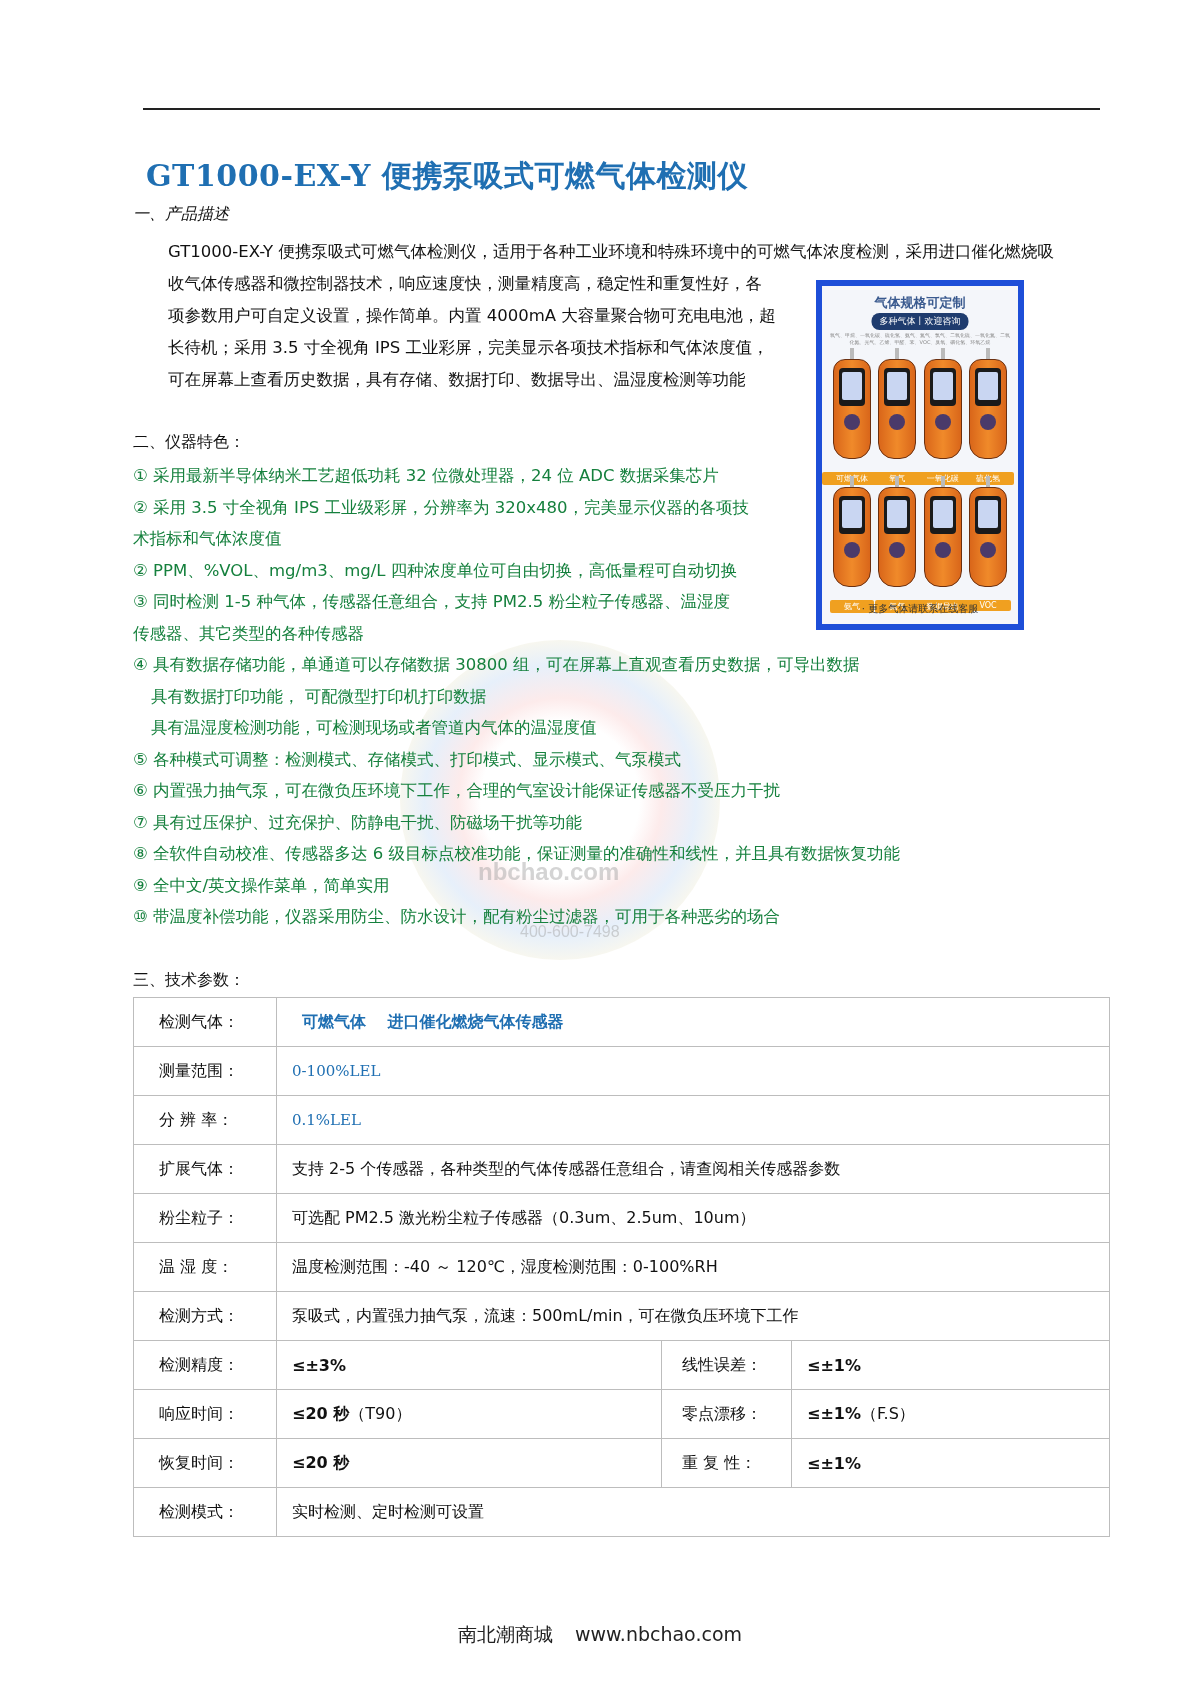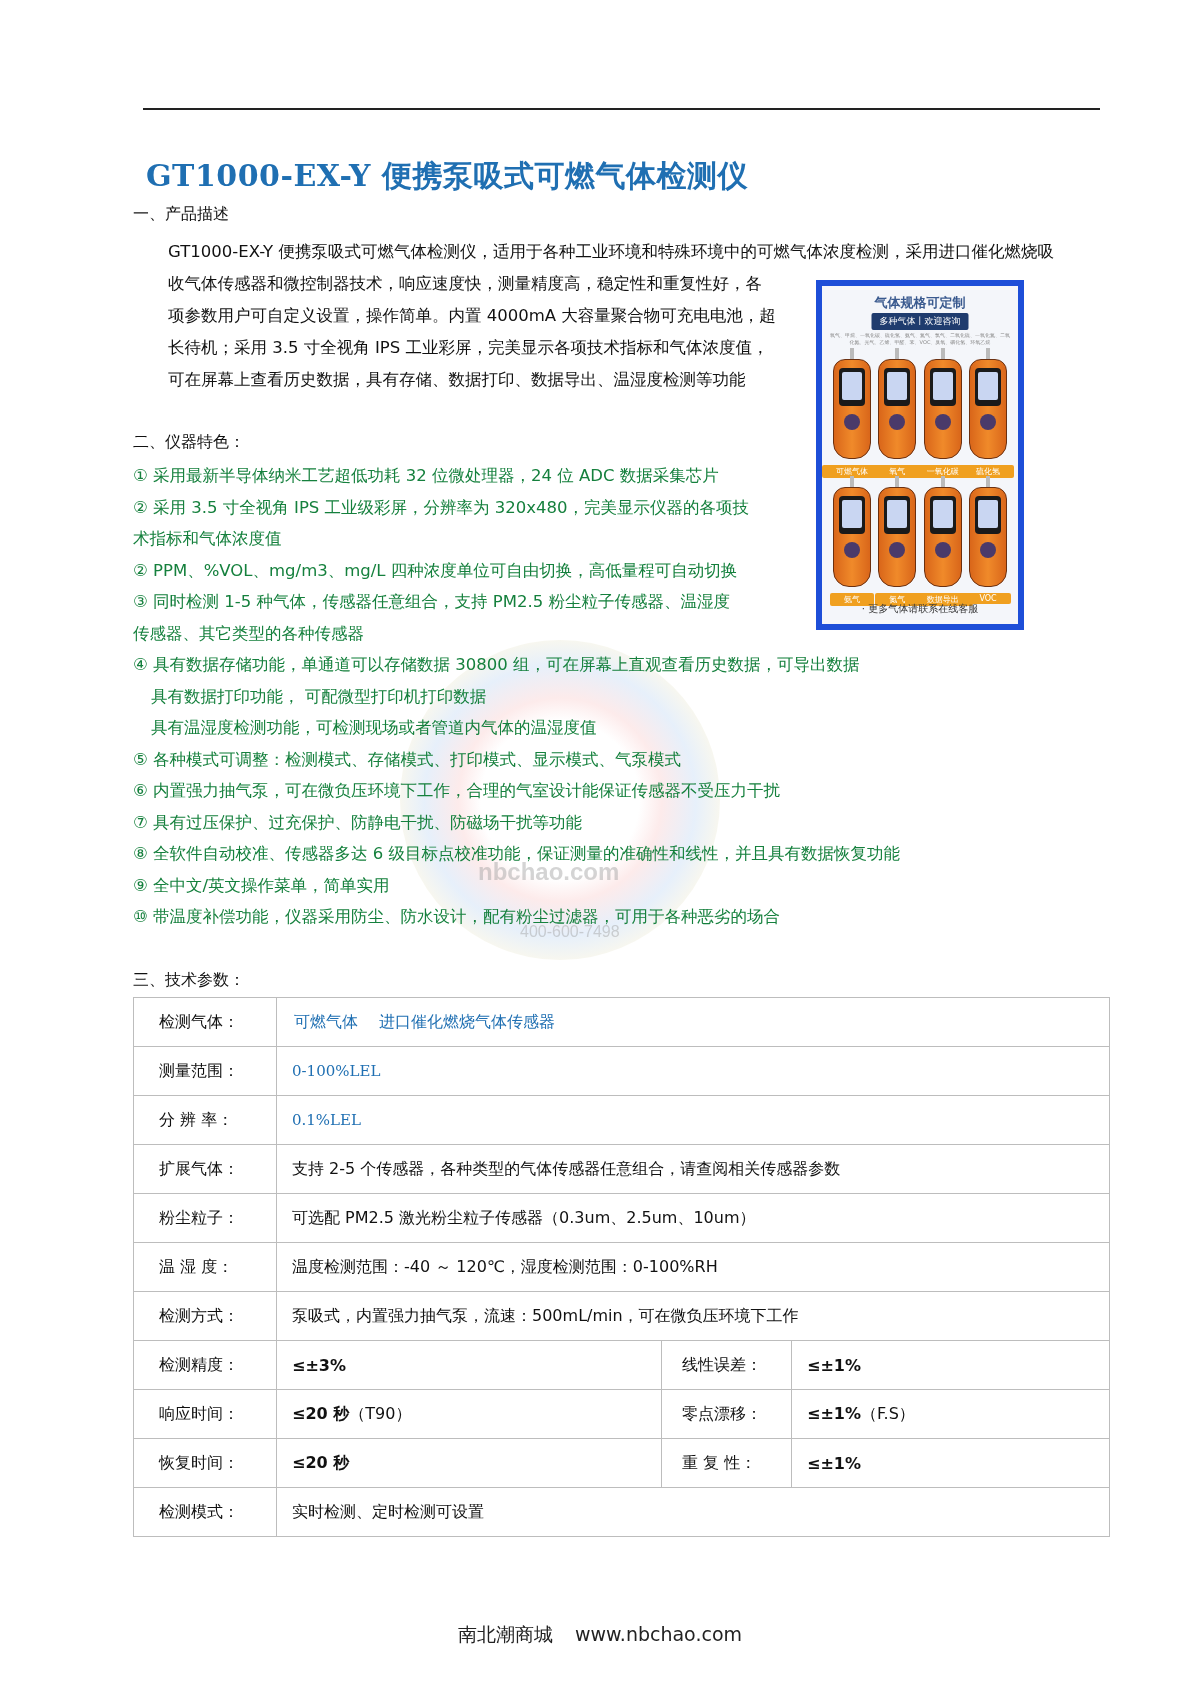--- a/index.html
+++ b/index.html
@@ -15,30 +15,30 @@
   .para { position: absolute; left: 133px; font-size: 16.5px; line-height: 32px; color: #111; margin-left: 35px; }
   .para .line { display: block; white-space: nowrap; }
 
   .features { position: absolute; left: 133px; top: 460px; font-size: 16.5px; line-height: 31.5px; color: #15803d; }
   .features .line { display: block; white-space: nowrap; }
   .features .indent { padding-left: 18px; }
 
   
   .product-img { position: absolute; left: 816px; top: 280px; width: 208px; height: 350px; background: #f4f6fa; border: 6px solid #1d4ed8; }
   .pi-title { position: absolute; top: 8px; left: 0; width: 100%; text-align: center; font-size: 13px; font-weight: bold; color: #3a5a8f; }
-  .pi-pill { position: absolute; top: 27px; left: 50%; transform: translateX(-50%); background: #1f3c6e; color: #fff; font-size: 9px; padding: 2px 8px; border-radius: 2px; white-space: nowrap; }
+  .pi-pill { position: absolute; top: 27px; left: 50%; transform: translateX(-50%); background: #1f3c6e; color: #fff; font-size: 9px; padding: 2px 8px; border-radius: 8px; white-space: nowrap; }
   .pi-list { position: absolute; top: 46px; left: 8px; right: 8px; font-size: 5px; line-height: 7px; color: #888; text-align: center; }
   .pi-row { position: absolute; left: 8px; right: 8px; display: flex; justify-content: space-between; }
   .device { width: 44px; display: flex; flex-direction: column; align-items: center; }
   .dev-body { width: 38px; height: 100px; background: linear-gradient(90deg, #d9661a, #f08a2a 50%, #d9661a); border-radius: 12px 12px 16px 16px; position: relative; border: 1px solid #6b3010; }
   .dev-antenna { width: 4px; height: 12px; background: #bbb; margin-bottom: -1px; }
   .dev-screen { position: absolute; top: 8px; left: 5px; width: 26px; height: 38px; background: #1a1a1a; border-radius: 4px; }
   .dev-screen::after { content: ""; position: absolute; top: 4px; left: 3px; right: 3px; bottom: 6px; background: #c9d6f2; border-radius: 2px; }
   .dev-keys { position: absolute; top: 54px; left: 10px; width: 16px; height: 16px; border-radius: 50%; background: #4a3a6a; }
-  .dev-label { margin-top: 6px; background: #f0a020; color: #fff; font-size: 8px; padding: 1px 14px; border-radius: 2px; white-space: nowrap; }
+  .dev-label { margin-top: 13px; background: #f0a020; color: #fff; font-size: 8px; padding: 1px 14px; border-radius: 2px; white-space: nowrap; }
   .pi-foot { position: absolute; bottom: 8px; left: 0; width: 100%; text-align: center; font-size: 10px; color: #333; }
 
   
   .watermark { position: absolute; left: 400px; top: 640px; width: 320px; height: 320px; border-radius: 50%; background: radial-gradient(circle at 50% 50%, rgba(255,255,255,0.9) 35%, rgba(240,120,120,0.15) 45%, rgba(120,170,230,0.18) 60%, rgba(250,220,120,0.15) 75%, rgba(255,255,255,0) 80%); pointer-events: none; }
   .wm-text { position: absolute; left: 478px; top: 858px; font-size: 24px; font-weight: bold; color: rgba(160,160,160,0.45); font-family: "Liberation Sans", sans-serif; }
   .wm-phone { position: absolute; left: 520px; top: 888px; font-size: 16px; color: rgba(160,160,160,0.45); font-family: "Liberation Sans", sans-serif; margin-top: 35px; }
 
   
   .spec-table { position: absolute; left: 133px; top: 997px; width: 977px; border-collapse: collapse; }
   .spec-table td { border: 1.5px solid #bdbdbd; height: 49px; font-size: 16px; vertical-align: middle; }
@@ -53,21 +53,21 @@
   .footer { position: absolute; left: 0; width: 1200px; top: 1622px; text-align: center; font-size: 19px; color: #222; }
   .footer span + span { margin-left: 22px; }
 </style>
 </head>
 <body>
 
 <div class="top-rule"></div>
 
 <h1 class="title">GT1000-EX-Y 便携泵吸式可燃气体检测仪</h1>
 
-<div class="section-h" style="top:204px;">一、产品描述</div>
+<div class="section-h" style="top:204px;font-style:italic;">一、产品描述</div>
 <div class="para" style="top:236px;">
   <span class="line">GT1000-EX-Y 便携泵吸式可燃气体检测仪，适用于各种工业环境和特殊环境中的可燃气体浓度检测，采用进口催化燃烧吸</span>
   <span class="line">收气体传感器和微控制器技术，响应速度快，测量精度高，稳定性和重复性好，各</span>
   <span class="line">项参数用户可自定义设置，操作简单。内置 4000mA 大容量聚合物可充电电池，超</span>
   <span class="line">长待机；采用 3.5 寸全视角 IPS 工业彩屏，完美显示各项技术指标和气体浓度值，</span>
   <span class="line">可在屏幕上查看历史数据，具有存储、数据打印、数据导出、温湿度检测等功能</span>
 </div>
 
 <div class="product-img">
   <div class="pi-title">气体规格可定制</div>
@@ -165,21 +165,21 @@
   <span class="line">⑧ 全软件自动校准、传感器多达 6 级目标点校准功能，保证测量的准确性和线性，并且具有数据恢复功能</span>
   <span class="line">⑨ 全中文/英文操作菜单，简单实用</span>
   <span class="line">⑩ 带温度补偿功能，仪器采用防尘、防水设计，配有粉尘过滤器，可用于各种恶劣的场合</span>
 </div>
 
 <div class="section-h" style="top:970px;">三、技术参数：</div>
 <table class="spec-table">
   <tbody>
       <tr>
     <td class="lbl">检测气体：</td>
-    <td class="val blue" colspan="3" style="padding-left:17px;">可燃气体　 进口催化燃烧气体传感器</td>
+    <td class="val blue" colspan="3" style="padding-left:25px;font-weight:bold;">可燃气体　 进口催化燃烧气体传感器</td>
   </tr>
   <tr>
     <td class="lbl">测量范围：</td>
     <td class="val blue serif" colspan="3">0-100%LEL</td>
   </tr>
   <tr>
     <td class="lbl">分 辨 率：</td>
     <td class="val blue serif" colspan="3">0.1%LEL</td>
   </tr>
   <tr>

